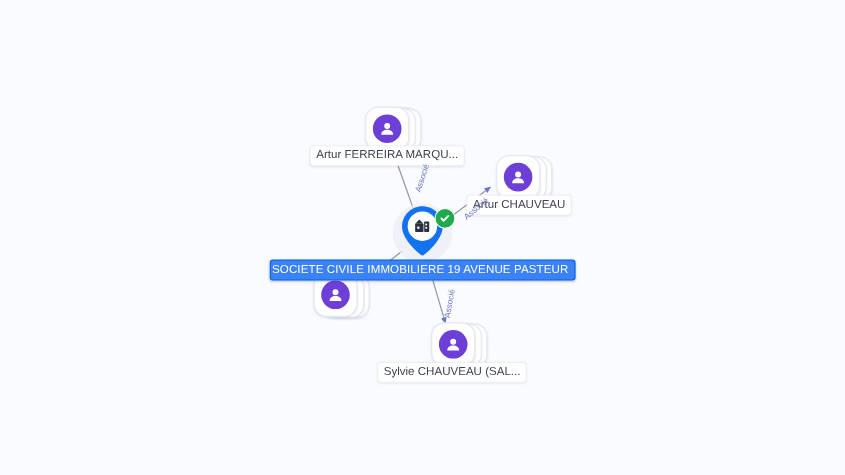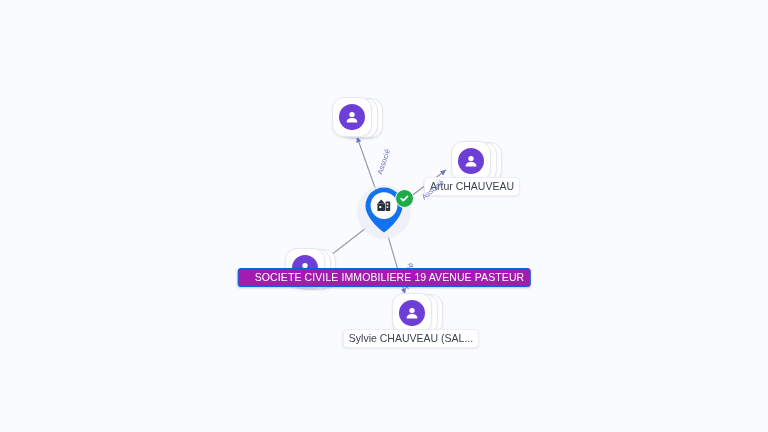--- a/index.html
+++ b/index.html
@@ -114,30 +114,29 @@
     background: #1faa4b;
     border: 1.6px solid #ffffff;
     display: flex;
     align-items: center;
     justify-content: center;
   }
   .company-label {
     position: absolute;
     transform: translateX(-50%);
     white-space: nowrap;
-    background: #a21caf;
+    background: #3b82f6;
     border: 1px solid #0b63dc;
     border-radius: 3px;
     color: #ffffff;
     font-size: 10.5px;
     line-height: 12px;
     letter-spacing: .1px;
-    padding: 2px 5px 3px 16px;
+    padding: 2px 5px 3px 1px;
     box-shadow: 0 1px 2px rgba(20,60,140,0.25);
-    margin-top: 32px;
   }
 
   
   .edge-label {
     position: absolute;
     white-space: nowrap;
     font-size: 7.5px;
     line-height: 8px;
     color: #6e74c8;
     transform-origin: 50% 50%;
@@ -169,20 +168,21 @@
       <div class="card c1">
         <div class="avatar-circle">
           <svg width="16" height="16" viewBox="0 0 16 16">
             <circle cx="8" cy="5.6" r="2.7" fill="#ffffff"></circle>
             <path d="M2.6,13.6 C2.6,10.4 5.0,9.0 8,9.0 C11,9.0 13.4,10.4 13.4,13.6 Z" fill="#ffffff"></path>
           </svg>
         </div>
       </div>
     </div>
   </div>
+  <div class="node-label" style="left:352px; top:132px;">Artur FERREIRA MARQU...</div>
 
   <div class="person-node" style="left:471px; top:161px;">
     <div class="stack">
       <div class="card c3"></div>
       <div class="card c2"></div>
       <div class="card c1">
         <div class="avatar-circle">
           <svg width="16" height="16" viewBox="0 0 16 16">
             <circle cx="8" cy="5.6" r="2.7" fill="#ffffff"></circle>
             <path d="M2.6,13.6 C2.6,10.4 5.0,9.0 8,9.0 C11,9.0 13.4,10.4 13.4,13.6 Z" fill="#ffffff"></path>

